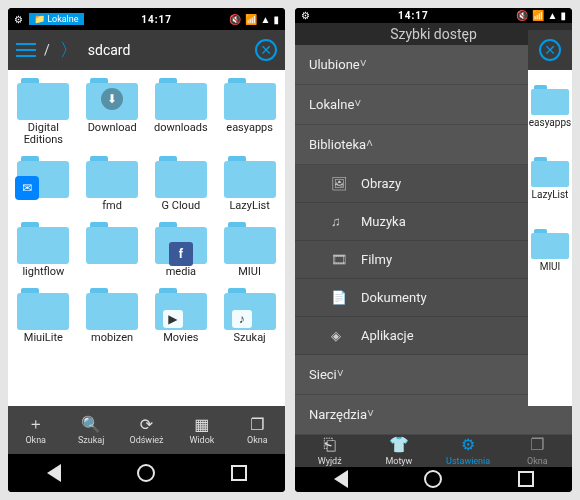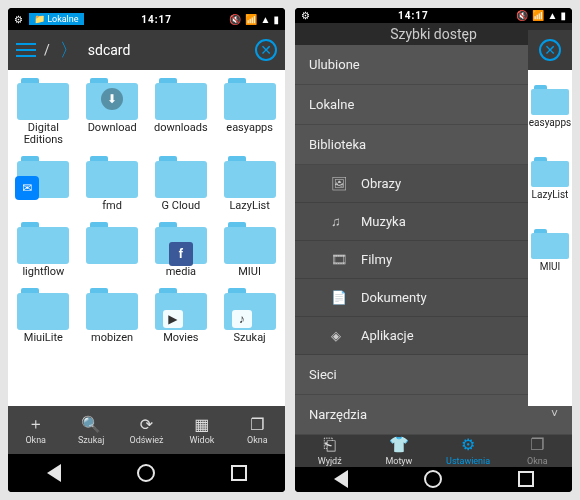--- a/index.html
+++ b/index.html
@@ -33,21 +33,21 @@
 .bb-item{flex:1;display:flex;flex-direction:column;align-items:center;justify-content:center;color:#ddd;font-size:9px;gap:2px}
 .bb-icon{font-size:16px;height:18px;display:flex;align-items:center}
 .navbar{height:38px;background:#000;display:flex;justify-content:space-around;align-items:center}
 .nav-btn{width:24px;height:24px;display:flex;align-items:center;justify-content:center}
 .nav-tri{width:0;height:0;border-top:9px solid transparent;border-bottom:9px solid transparent;border-right:14px solid #fff;opacity:0.9}
 .nav-circ{width:18px;height:18px;border:2px solid #fff;border-radius:50%;opacity:0.9}
 .nav-sq{width:16px;height:16px;border:2px solid #fff;opacity:0.9}
 
 .drawer-title{height:22px;background:#2a2a2a;color:#ccc;font-size:14px;text-align:center;line-height:22px}
 .drawer{flex:1;background:#555;display:flex;flex-direction:column}
-.d-row{height:40px;display:flex;align-items:center;padding:12px 14px;color:#eee;font-size:13px;border-bottom:1px solid rgba(0,0,0,0.15);justify-content:space-between}
+.d-row{height:40px;display:flex;align-items:center;padding:12px 14px;color:#eee;font-size:13px;border-bottom:1px solid rgba(0,0,0,0.15);justify-content:flex-start}
 .d-sub{padding-left:36px;background:#4d4d4d;height:38px}
 .d-sub .d-icon{width:20px;margin-right:10px;display:inline-flex;color:#ccc}
 .d-sub-row{display:flex;align-items:center}
 .chev{color:#ccc;font-size:12px}
 .right-strip{position:absolute;right:0;top:22px;bottom:86px;width:44px;background:#fff;overflow:hidden}
 .rs-top{height:40px;background:#3b3b3b;display:flex;align-items:center;justify-content:center}
 .rs-item{height:72px;display:flex;flex-direction:column;align-items:center;justify-content:center;font-size:10px;color:#222}
 .rs-folder{width:38px;height:30px;position:relative;margin-bottom:2px}
 .rs-folder::before{content:"";position:absolute;top:0;left:3px;width:13px;height:6px;background:#5dc3ed;border-radius:2px 2px 0 0}
 .rs-folder::after{content:"";position:absolute;top:4px;left:0;right:0;bottom:0;background:#7dd0f0;border-radius:2px}

